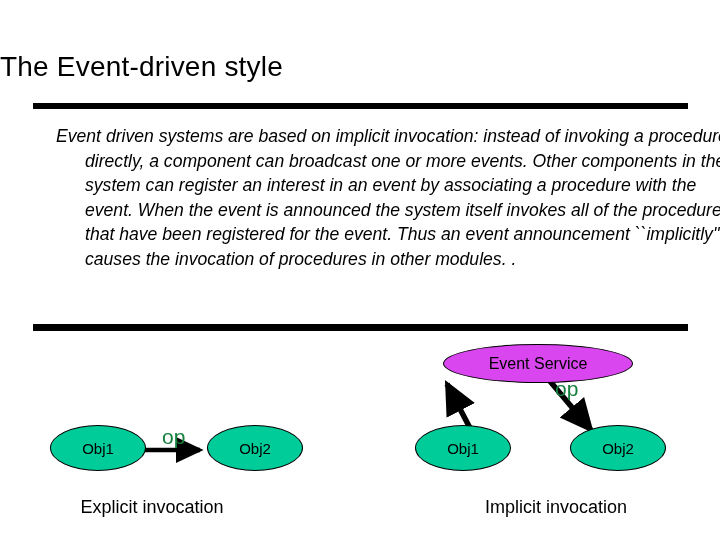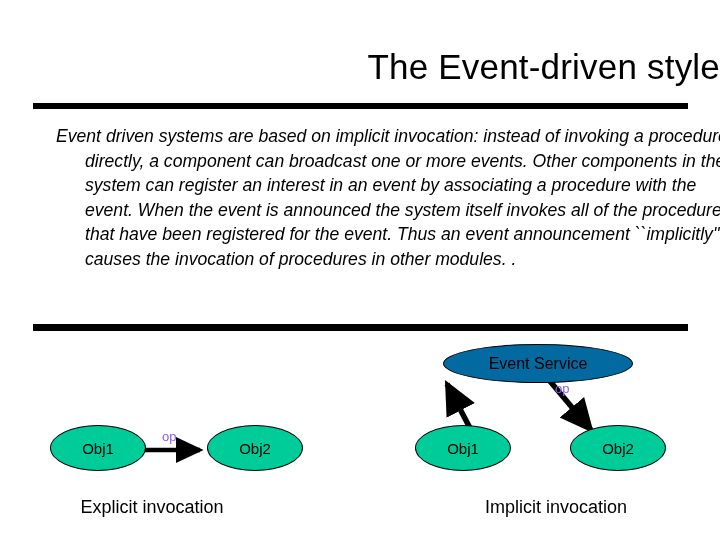--- a/index.html
+++ b/index.html
@@ -16,22 +16,22 @@
     font-family: "Liberation Sans", sans-serif;
     color: #000000;
   }
 
   
   #slide-title {
     position: absolute;
     left: 0;
     top: 48px;
     width: 720px;
-    text-align: right;
-    font-size: 35px;
+    text-align: left;
+    font-size: 28px;
     font-weight: normal;
     line-height: 38px;
     letter-spacing: 0.2px;
     color: #000000;
     white-space: nowrap;
   }
 
   
   .rule {
     position: absolute;
@@ -85,35 +85,35 @@
     display: flex;
     align-items: center;
     justify-content: center;
     font-size: 15px;
     color: #000000;
     font-family: Liberation Sans, sans-serif;
   }
 
   .service-ellipse {
     position: absolute;
-    background: #0369a1;
+    background: #d946ef;
     border: 1px solid #000000;
     border-radius: 50%;
     box-sizing: border-box;
     display: flex;
     align-items: center;
     justify-content: center;
     font-size: 16px;
     color: #000000;
   }
 
   .op-label {
     position: absolute;
-    font-size: 13px;
-    color: #8b5cf6;
+    font-size: 21px;
+    color: #15803d;
     line-height: 16px;
     white-space: nowrap;
   }
 
   .caption {
     position: absolute;
     font-size: 18px;
     color: #000000;
     line-height: 18px;
     white-space: nowrap;

